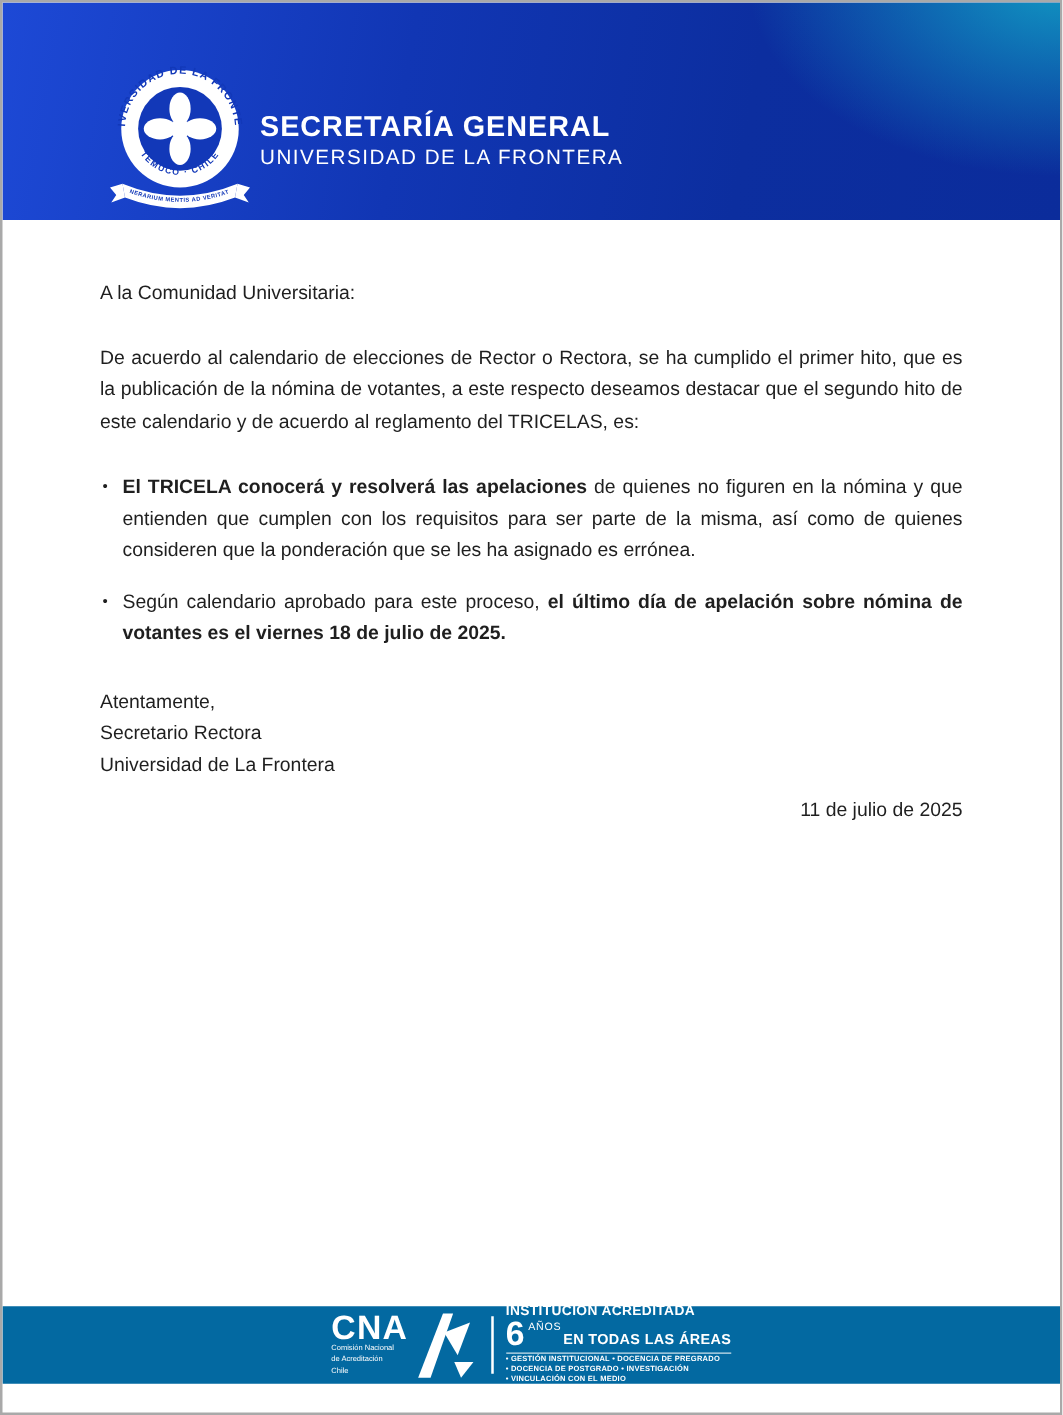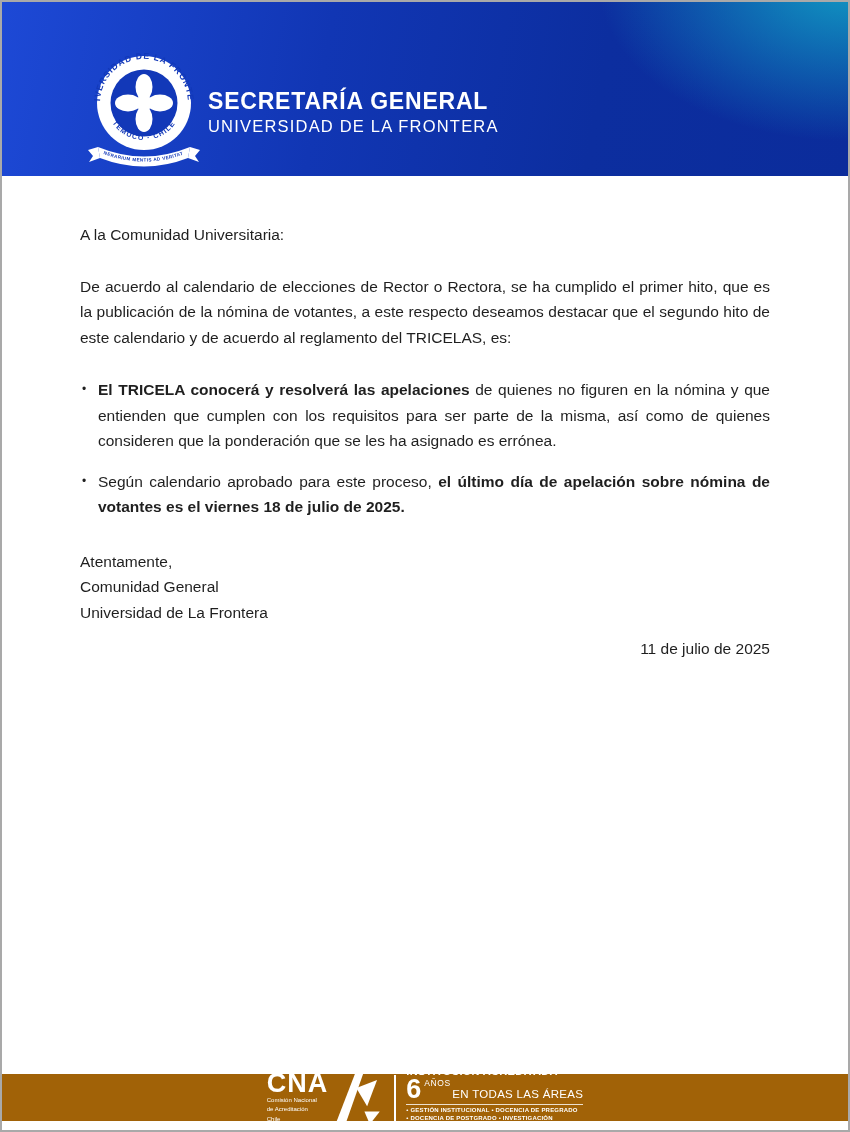--- a/index.html
+++ b/index.html
@@ -35,35 +35,35 @@
   li.point{position:relative;padding-left:18px;text-align:justify;}
   li.point + li.point{margin-top:15px;}
   li.point::before{content:"\2022";position:absolute;left:2px;top:0;font-size:12px;color:#1f1f1f;}
   .b{font-weight:700;}
   a.email{color:#2a6cb5;text-decoration:none;}
   .closing{margin-top:29px;}
   .sig-name{margin-top:24px;font-weight:700;}
   .date{margin-top:11px;text-align:right;}
   
   .footer{
-    position:absolute;left:0;right:0;bottom:9px;height:47px;
-    background:#a16207;color:#ffffff;
+    position:absolute;left:0;right:0;bottom:23px;height:62px;
+    background:#0369a1;color:#ffffff;
     display:flex;align-items:center;justify-content:center;
   }
   .cna-wrap{display:flex;align-items:center;}
   .cna-left{margin-right:4px;}
   .cna-acronym{font-size:27px;font-weight:700;letter-spacing:1px;line-height:23px;}
   .cna-org{font-size:6px;line-height:7.2px;margin-top:2px;font-weight:400;}
   .cna-mountain{margin:0 6px 0 0;display:block;}
   .cna-divider{width:2px;height:46px;background:#ffffff;margin:0 10px 0 2px;}
   .cna-right-title{font-size:11px;font-weight:700;letter-spacing:.3px;line-height:12px;}
   .years-row{display:flex;align-items:flex-start;margin-top:1px;}
   .years-number{font-size:27px;font-weight:700;line-height:23px;margin-right:3px;}
   .years-label{font-size:8.5px;letter-spacing:.6px;line-height:10px;}
-  .scope{font-size:11.5px;font-weight:400;line-height:12px;letter-spacing:.3px;margin-left:28px;}
+  .scope{font-size:11.5px;font-weight:700;line-height:12px;letter-spacing:.3px;margin-left:28px;}
   .areas{margin-top:3px;padding-top:2px;border-top:1px solid rgba(255,255,255,.8);
          font-size:6px;font-weight:700;line-height:7.8px;letter-spacing:.2px;}
 </style>
 </head>
 <body>
 
 <div class="page">
 
   <div class="banner">
 
@@ -114,21 +114,21 @@
       <li class="point">
         <span class="b">El TRICELA conocerá y resolverá las apelaciones</span><span> de quienes no figuren en la nómina y que entienden que cumplen con los requisitos para ser parte de la misma, así como de quienes consideren que la ponderación que se les ha asignado es errónea.</span>
       </li>
       <li class="point">
         <span>Según calendario aprobado para este proceso, </span><span class="b">el último día de apelación sobre nómina de votantes es el viernes 18 de julio de 2025.</span>
       </li>
     </ul>
 
     <div class="closing">Atentamente,</div>
 
-    <div class="sig-line">Comunidad General</div>
+    <div class="sig-line">Secretario Rectora</div>
     <div class="sig-line">Universidad de La Frontera</div>
 
     <div class="date">11 de julio de 2025</div>
   </div>
 
   <div class="footer">
     <div class="cna-wrap">
 
       <div class="cna-left">
         <div class="cna-acronym">CNA</div>

